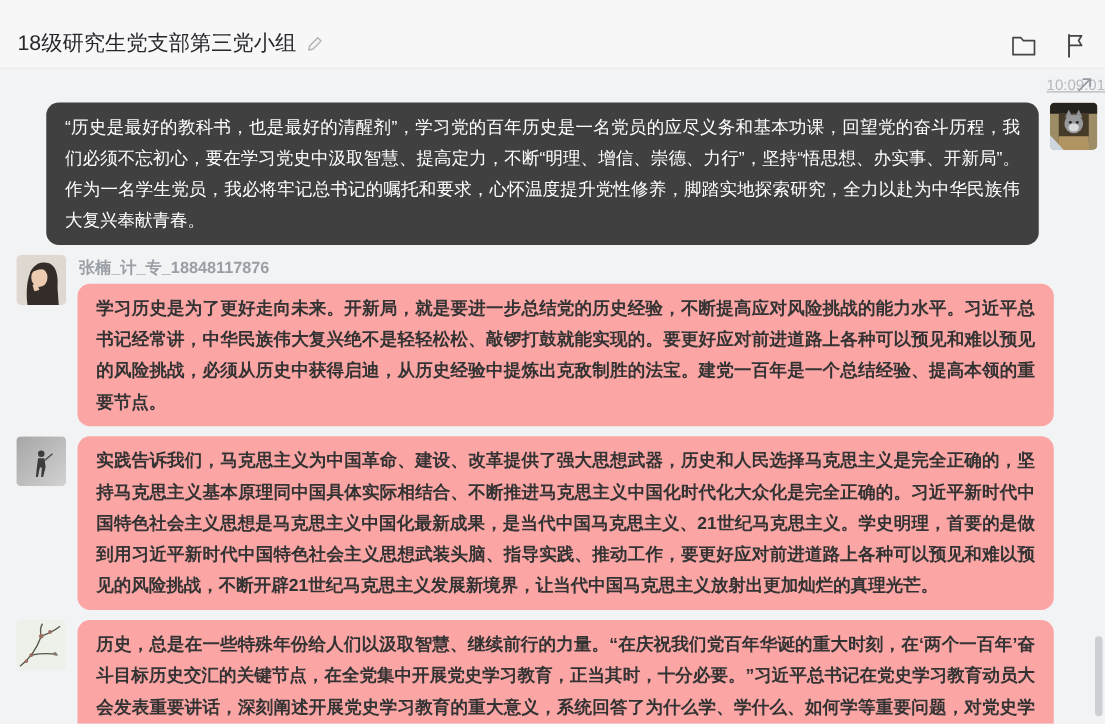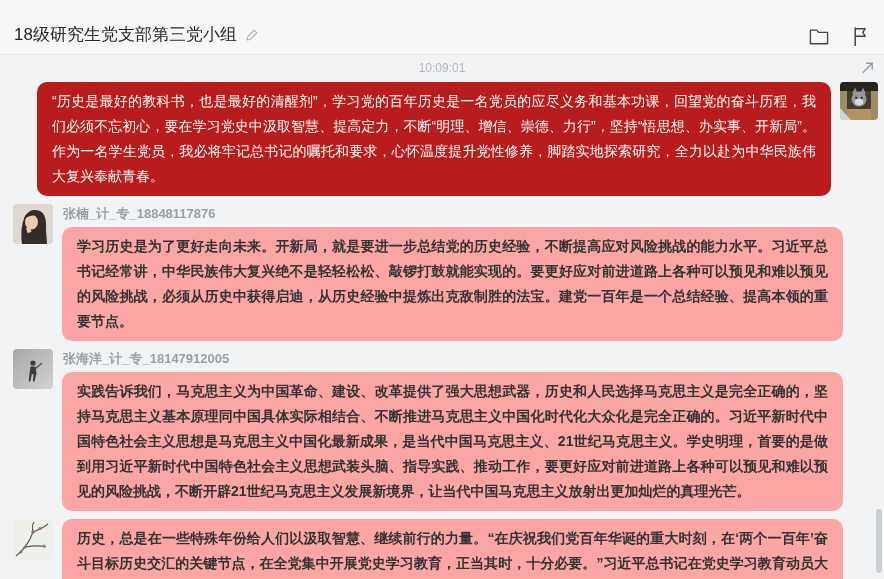--- a/index.html
+++ b/index.html
@@ -17,36 +17,36 @@
     padding:0 14px 7px 14px;
   }
   .title-wrap{display:flex;align-items:center;gap:8px;}
   .title{font-size:17px;font-weight:500;color:#25272b;margin:0;line-height:24px;}
   .header-actions{display:flex;align-items:center;gap:22px;padding-right:2px;}
   .icon{display:inline-flex;cursor:pointer;}
   .icon svg{display:block;}
   
   .chat{position:absolute;top:56px;left:0;right:0;bottom:0;overflow:hidden;}
   .expand{position:absolute;top:3px;right:8px;}
-  .time-row{text-align:center;font-size:12px;color:#b4b8be;height:16px;line-height:16px;padding:4px 0 6px;}
+  .time-row{text-align:right;font-size:12px;color:#b4b8be;height:16px;line-height:16px;padding:4px 0 6px;text-decoration:underline;}
   .row{display:flex;align-items:flex-start;margin-bottom:8px;}
   .sent{justify-content:flex-end;padding-right:6px;}
   .sent .avatar{margin-left:9px;}
   .recv{padding-left:13px;}
   .recv .avatar{margin-right:9px;}
   .avatar{flex:0 0 auto;border-radius:4px;overflow:hidden;display:block;cursor:pointer;height:38px;}
   .recv .avatar{height:40px;}
   .avatar svg{display:block;}
   .content{width:781px;font-weight:bold;}
   .uname{font-size:13px;color:#9a9ea5;line-height:18px;margin:1px 0 4px 1px;}
   .bubble{
     box-sizing:border-box;font-size:14px;line-height:25px;border-radius:10px;
     padding:7px 15px;word-break:break-all;text-align:justify;
   }
-  .bubble-sent{width:794px;background:#b91c1c;color:#ffffff;}
+  .bubble-sent{width:794px;background:#404040;color:#ffffff;}
   .bubble-recv{width:781px;background:#fca5a5;color:#333333;}
   .scroll-thumb{
     position:absolute;right:2px;bottom:6px;width:6px;height:64px;
     background:#ccd0d5;border-radius:3px;cursor:pointer;
   }
 </style>
 </head>
 <body>
 
 <div>
@@ -131,21 +131,20 @@
                 <stop offset="1" stop-color="#d2d2d2"></stop>
               </linearGradient>
             </defs>
           <rect width="40" height="40" fill="url(#gfog)"></rect>
           <circle cx="20" cy="14" r="2.6" fill="#3b3b3b"></circle>
           <path d="M17.5 17.5 h5 l1 7 -2 8 h-1.6 l0.6 -7.5 h-1.6 l-1.6 7.5 h-1.6 l0.8 -8 z" fill="#3b3b3b"></path>
           <path d="M22 20 l7 -6" stroke="#4a4a4a" stroke-width="1.2" fill="none"></path>
         </svg>
       </span>
       <div class="content">
-        <div class="uname">张海洋_计_专_18147912005</div>
         <div class="bubble bubble-recv">实践告诉我们，马克思主义为中国革命、建设、改革提供了强大思想武器，历史和人民选择马克思主义是完全正确的，坚持马克思主义基本原理同中国具体实际相结合、不断推进马克思主义中国化时代化大众化是完全正确的。习近平新时代中国特色社会主义思想是马克思主义中国化最新成果，是当代中国马克思主义、21世纪马克思主义。学史明理，首要的是做到用习近平新时代中国特色社会主义思想武装头脑、指导实践、推动工作，要更好应对前进道路上各种可以预见和难以预见的风险挑战，不断开辟21世纪马克思主义发展新境界，让当代中国马克思主义放射出更加灿烂的真理光芒。</div>
       </div>
     </div>
 
     <div class="row recv">
       <span class="avatar">
         <svg width="40" height="40" viewBox="0 0 40 40">
           <rect width="40" height="40" fill="#eef1e9"></rect>
           <path d="M3 37 C11 31 16 24 20 13 M20 13 C24 11 29 10 35 5 M12 28 C18 27 26 26 33 28 M20 13 C19 9 19 6 21 3" fill="none" stroke="#56594c" stroke-width="1.1"></path>
           <circle cx="20" cy="13" r="1.8" fill="#9c6a60"></circle>

